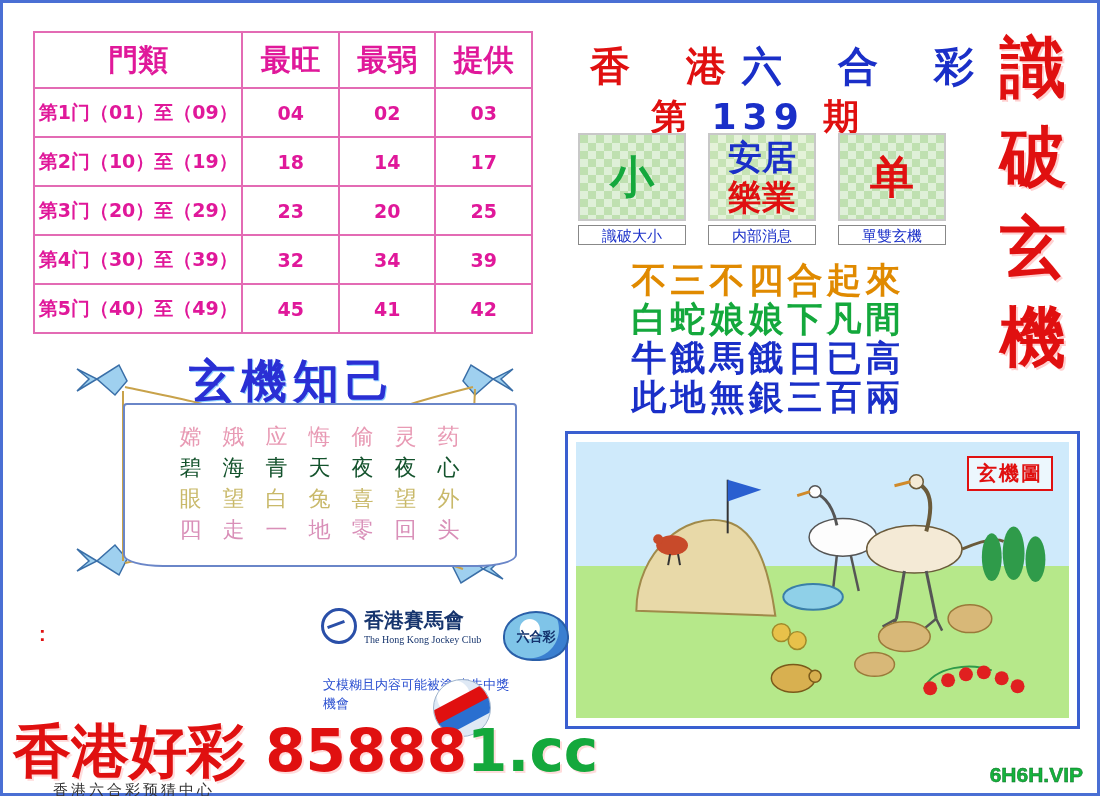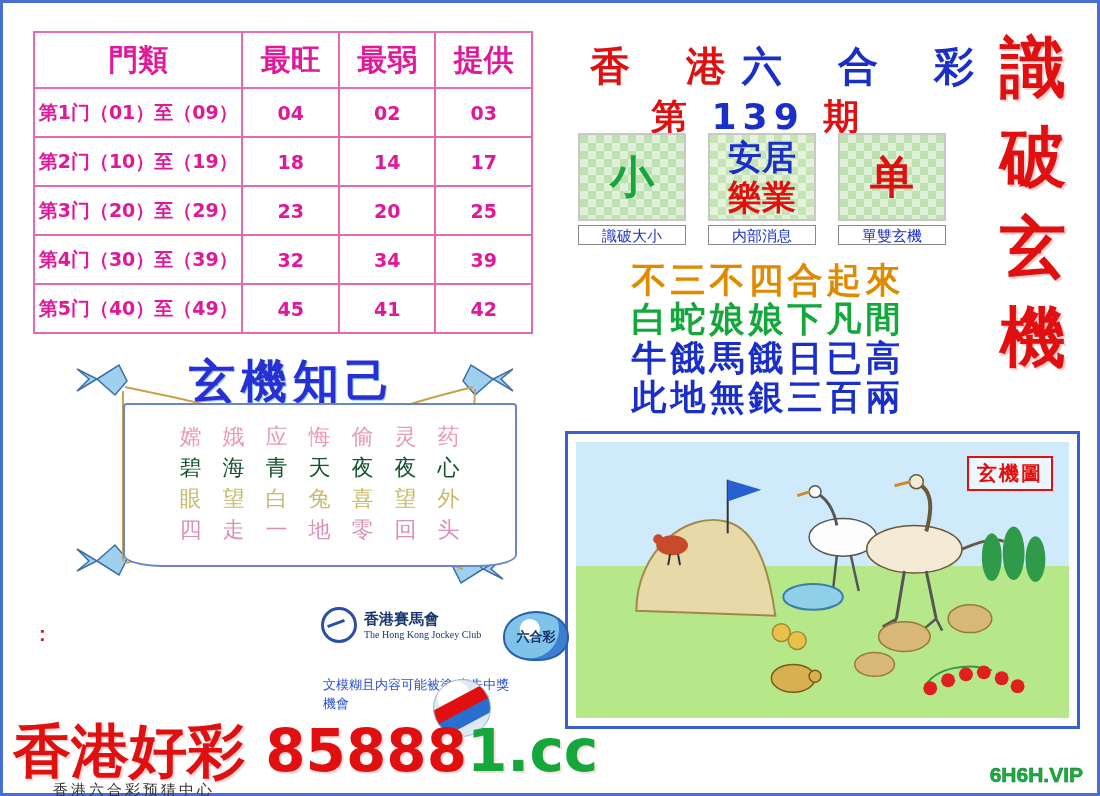--- a/index.html
+++ b/index.html
@@ -168,21 +168,21 @@
     border:2px solid #e01010;color:#e01010;
     font-family:"DejaVu Sans", sans-serif;
     font-size:20px;font-weight:bold;padding:2px 8px;
     letter-spacing:2px;background:rgba(255,255,255,.6);
   }
 
   
   .jc{position:absolute;left:318px;top:604px;display:flex;align-items:center;gap:7px;}
   .jc-ring{width:30px;height:30px;border-radius:50%;border:3px solid #2a4fa8;position:relative;}
   .jc-ring:after{content:"";position:absolute;left:3px;top:12px;width:18px;height:3px;background:#2a4fa8;transform:rotate(-20deg);}
-  .jc-txt1{font-size:15px;color:#17356e;font-family:"DejaVu Sans",sans-serif;font-weight:bold;}
+  .jc-txt1{font-size:20px;color:#17356e;font-family:"DejaVu Sans",sans-serif;font-weight:bold;}
   .jc-txt2{font-size:10px;color:#17356e;font-family:"Liberation Serif",serif;}
   .lhc-logo{
     position:absolute;left:500px;top:608px;width:62px;height:46px;
     border-radius:50% 50% 45% 45%;
     background:radial-gradient(circle at 40% 35%,#ffffff 0 20%, #7fc4e8 22% 60%, #3a7fd0 62% 100%);
     border:2px solid #2a5fa8;
     display:flex;align-items:center;justify-content:center;
     color:#14336e;font-size:13px;font-family:"DejaVu Sans",sans-serif;font-weight:bold;
     line-height:13px;text-align:center;
   }

